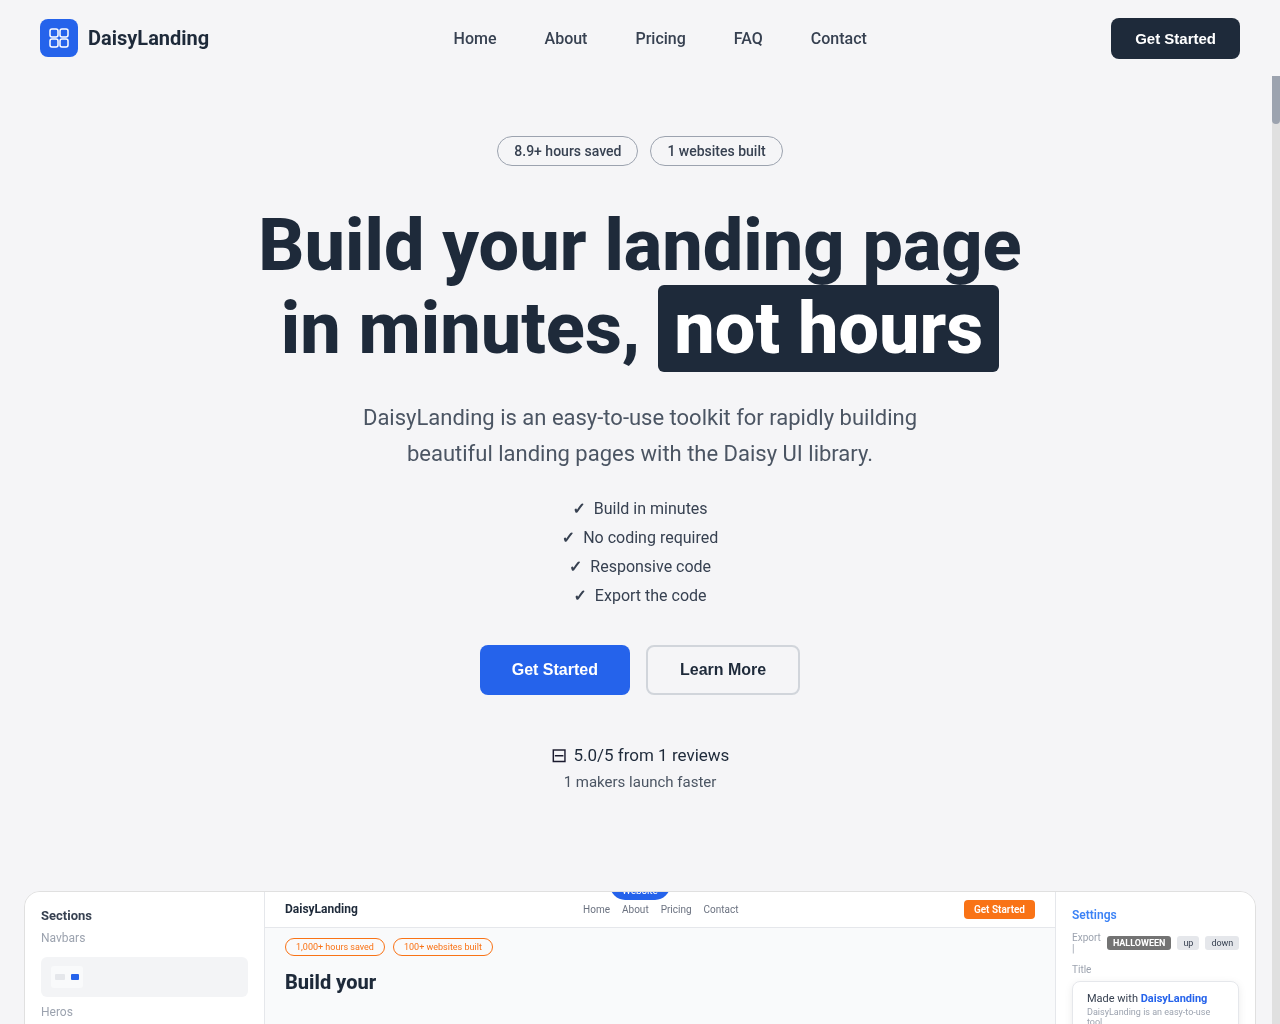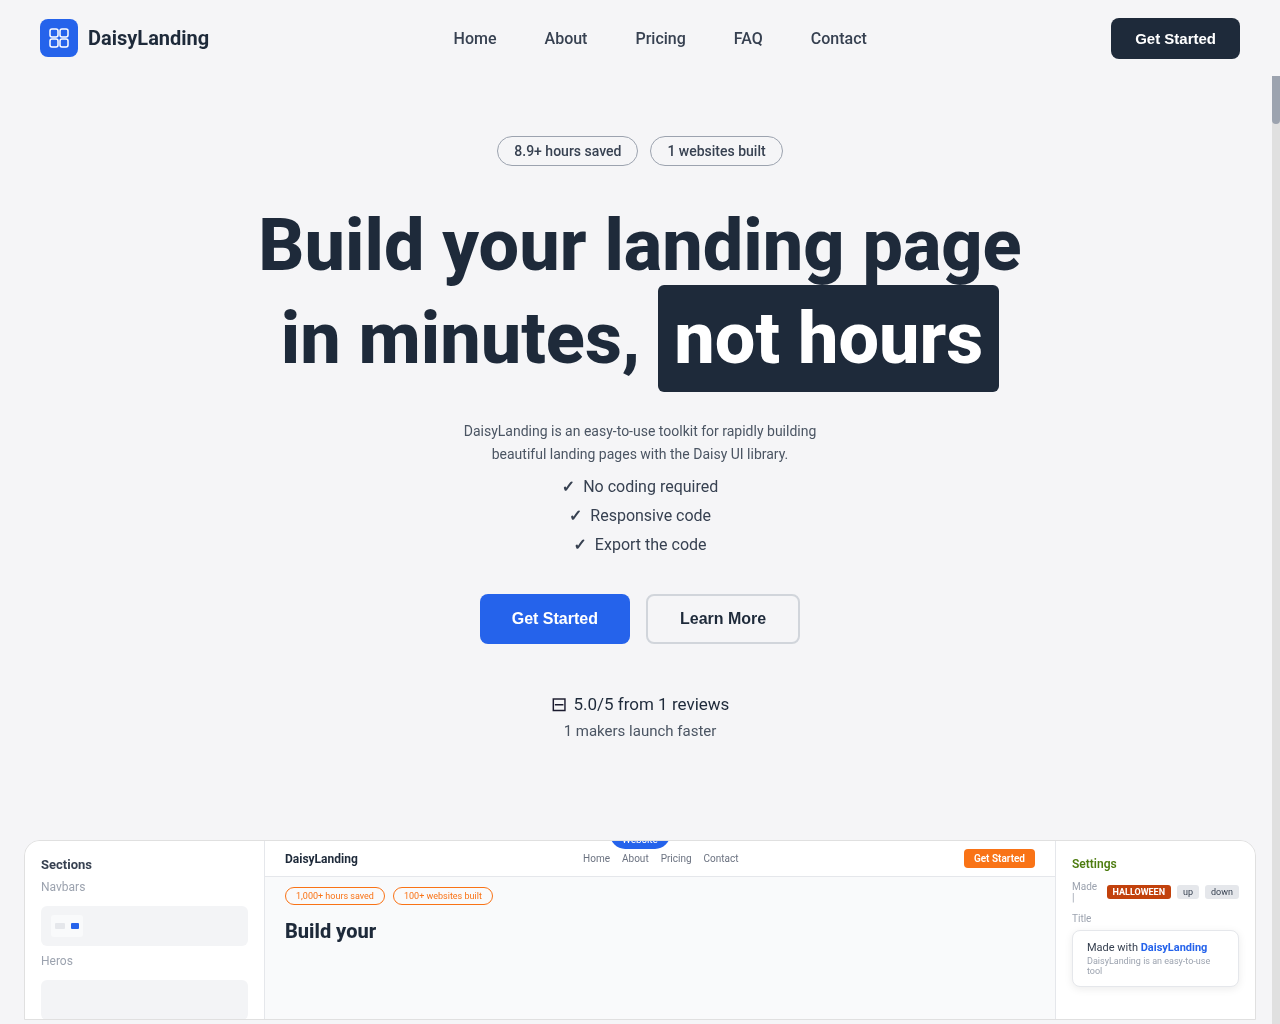--- a/index.html
+++ b/index.html
@@ -98,29 +98,29 @@
     .hero-heading {
       font-size: 72px;
       font-weight: 800;
       color: #1e2a3a;
       line-height: 1.1;
       margin-bottom: 28px;
     }
     .hero-heading .highlight {
       background: #1e2a3a;
       color: white;
-      padding: 14px 16px;
+      padding: 4px 16px;
       border-radius: 6px;
       display: inline-block;
     }
     .hero-subtext {
-      font-size: 14px;
+      font-size: 22px;
       color: #4b5563;
       line-height: 1.6;
-      margin-bottom: 12px;
+      margin-bottom: 28px;
     }
     .hero-features {
       list-style: none;
       margin-bottom: 40px;
     }
     .hero-features li {
       font-size: 16px;
       color: #374151;
       margin-bottom: 10px;
       display: flex;
@@ -301,35 +301,35 @@
     .preview-right {
       width: 200px;
       background: white;
       border-left: 1px solid #e5e7eb;
       padding: 16px;
       flex-shrink: 0;
     }
     .preview-right-title {
       font-size: 12px;
       font-weight: 600;
-      color: #4d7c0f;
+      color: #3b82f6;
       margin-bottom: 10px;
     }
     .preview-theme-row {
       display: flex;
       align-items: center;
       gap: 6px;
       margin-bottom: 10px;
     }
     .preview-theme-label {
       font-size: 10px;
       color: #9ca3af;
     }
     .preview-theme-badge {
-      background: #c2410c;
+      background: #737373;
       color: white;
       font-size: 9px;
       padding: 2px 6px;
       border-radius: 3px;
       font-weight: 700;
     }
     .preview-theme-btn {
       background: #e5e7eb;
       color: #374151;
       font-size: 9px;
@@ -422,20 +422,21 @@
     <span>in minutes,</span>
     <span class="highlight">not hours</span>
   </h1>
 
   <p class="hero-subtext">
     <span>DaisyLanding is an easy-to-use toolkit for rapidly building</span><br>
     <span>beautiful landing pages with the Daisy UI library.</span>
   </p>
 
   <ul class="hero-features">
+    <li>Build in minutes</li>
     <li>No coding required</li>
     <li>Responsive code</li>
     <li>Export the code</li>
   </ul>
 
   <div class="hero-buttons">
     <button class="btn-primary">Get Started</button>
     <button class="btn-outline">Learn More</button>
   </div>
 
@@ -486,21 +487,21 @@
     <div class="preview-main-badges">
       <span class="preview-main-badge">1,000+ hours saved</span>
       <span class="preview-main-badge">100+ websites built</span>
     </div>
     <div class="preview-main-heading">Build your</div>
   </div>
 
   <div class="preview-right">
     <div class="preview-right-title">Settings</div>
     <div class="preview-theme-row">
-      <span class="preview-theme-label">Made |</span>
+      <span class="preview-theme-label">Export |</span>
       <span class="preview-theme-badge">HALLOWEEN</span>
       <span class="preview-theme-btn">up</span>
       <span class="preview-theme-btn">down</span>
     </div>
     <div class="preview-field-label">Title</div>
     <div class="preview-made-with">
       <div>
         <div>
           <span>Made with</span>
           <span class="brand">DaisyLanding</span>

